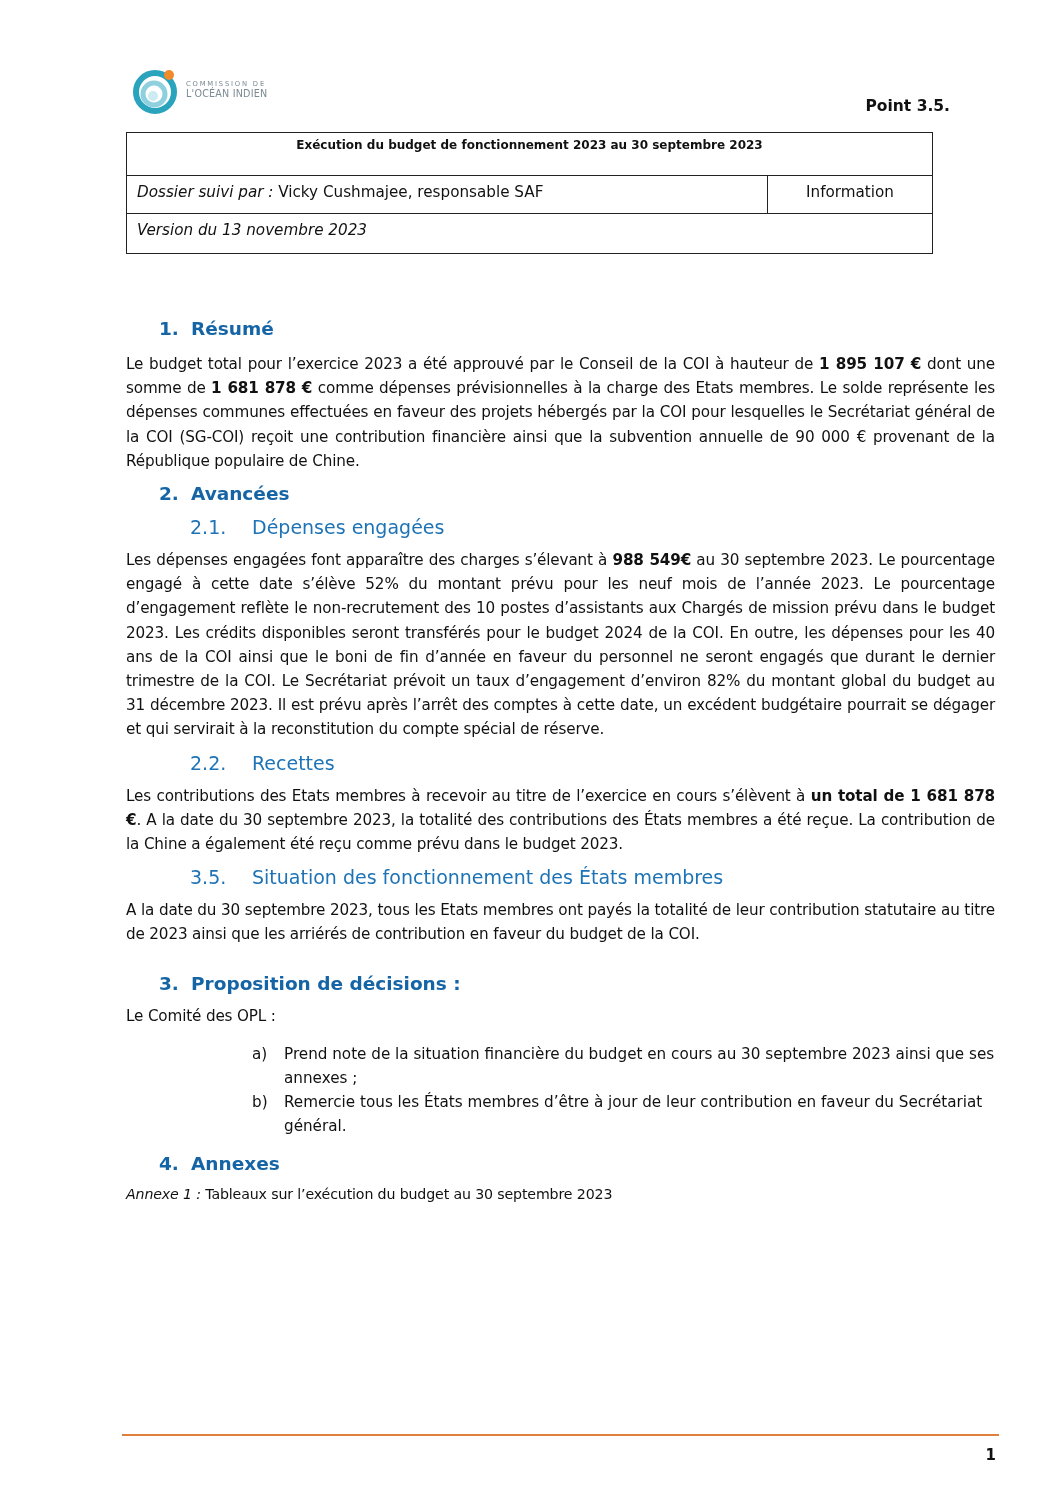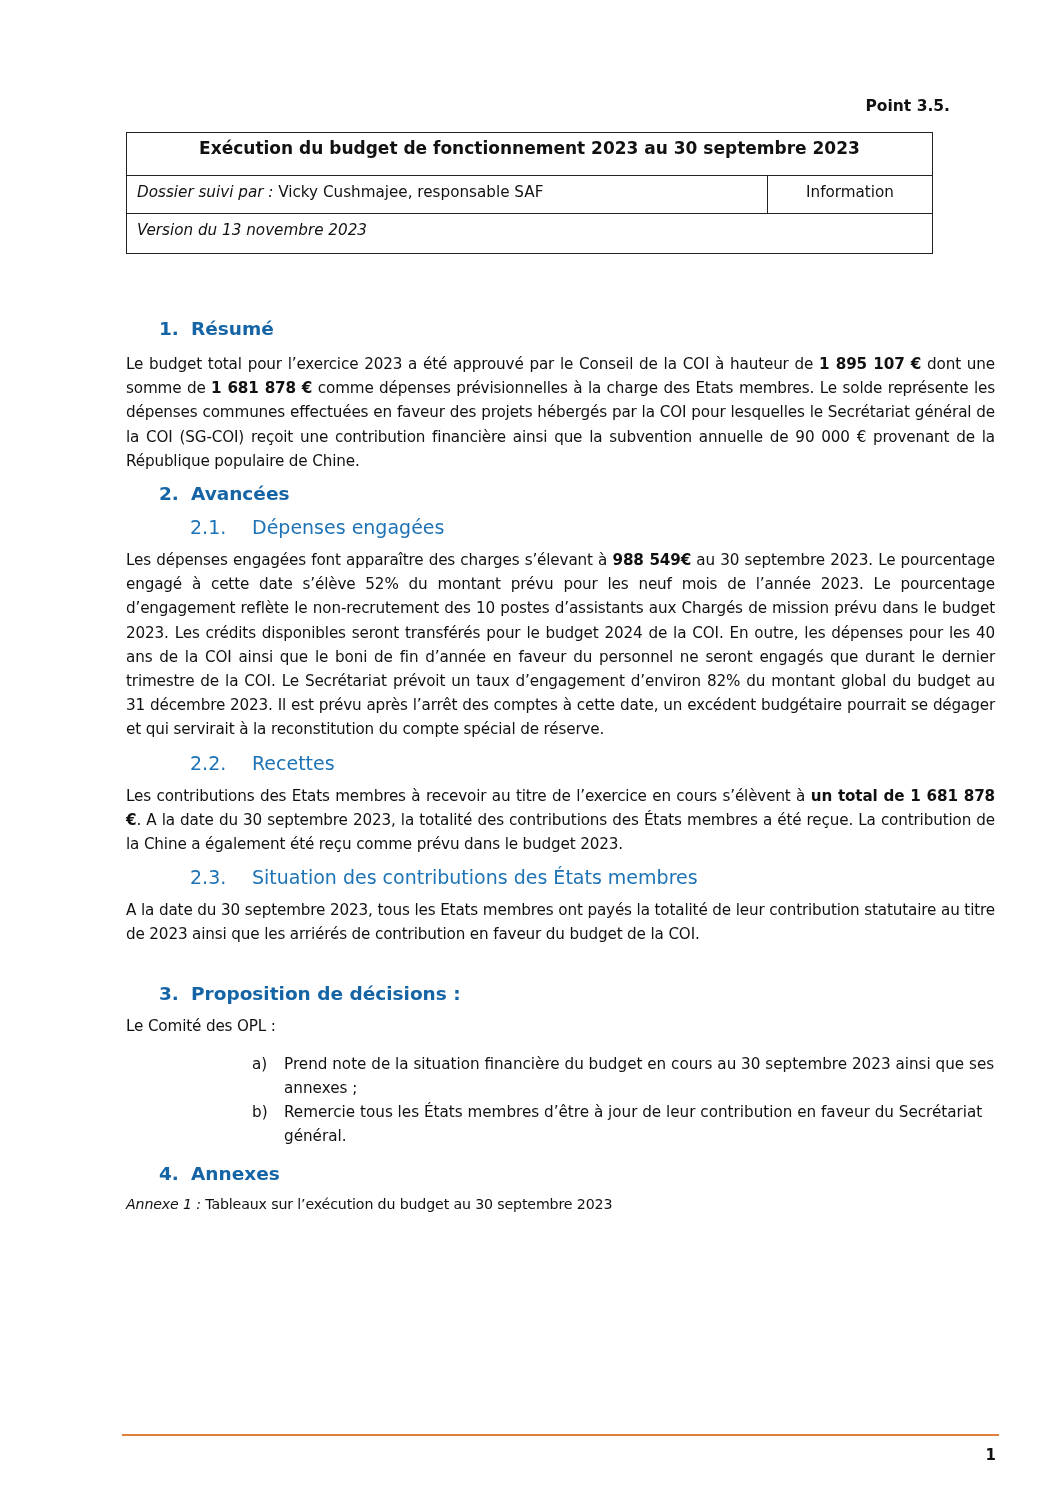--- a/index.html
+++ b/index.html
@@ -31,21 +31,21 @@
     border-collapse: collapse;
     font-size: 15.2px;
   }
   table.header-table td {
     border: 1px solid #222;
     padding: 7px 10px 10px 10px;
     vertical-align: top;
   }
   table.header-table td.title {
     border-width: 1.5px;
-    font-weight: bold; font-size: 17px; text-align: center;
+    font-weight: bold; font-size: 12px; text-align: center;
     height: 43px; padding-top: 5px;
   }
   table.header-table td.right { text-align: center; width: 165px; }
   table.header-table .row { height: 38px; }
   table.header-table .row-version td { height: 40px; }
   .it { font-style: italic; }
 
   
   .content { position: absolute; left: 126px; top: 318px; width: 869px; }
   h1.sec {
@@ -84,20 +84,33 @@
   }
   .page-num {
     position: absolute; right: 62px; top: 1446px; font-size: 15px; font-weight: bold;
   }
 </style>
 </head>
 <body>
 
 <div class="page">
 
+  <div class="logo">
+    <svg viewBox="0 0 48 48">
+      <circle cx="23" cy="26" r="19" fill="none" stroke="#2aa3bd" stroke-width="6"></circle>
+      <circle cx="22" cy="28" r="11" fill="none" stroke="#8fd0de" stroke-width="5"></circle>
+      <circle cx="21" cy="30" r="5" fill="#cdebf2"></circle>
+      <circle cx="37" cy="9" r="5" fill="#f08a2a"></circle>
+      <rect x="30" y="2" width="14" height="10" fill="#ffffff" opacity="0"></rect>
+    </svg>
+    <div class="logo-text">
+      <div class="l1">COMMISSION DE</div>
+      <div class="l2">L'OCÉAN INDIEN</div>
+    </div>
+  </div>
 
   <div class="point-ref">Point 3.5.</div>
 
   <table class="header-table">
     <tbody>
         <tr>
       <td class="title" colspan="2">Exécution du budget de fonctionnement 2023 au 30 septembre 2023</td>
     </tr>
     <tr class="row">
       <td><span class="it">Dossier suivi par :</span><span> Vicky Cushmajee, responsable SAF</span></td>
@@ -128,24 +141,24 @@
     </h2>
     <p class="body"><span>Les dépenses engagées font apparaître des charges s’élevant à </span><b>988 549€</b><span> au 30 septembre 2023. Le pourcentage engagé à cette date s’élève 52% du montant prévu pour les neuf mois de l’année 2023. Le pourcentage d’engagement reflète le non-recrutement des 10 postes d’assistants aux Chargés de mission prévu dans le budget 2023. Les crédits disponibles seront transférés pour le budget 2024 de la COI. En outre, les dépenses pour les 40 ans de la COI ainsi que le boni de fin d’année en faveur du personnel ne seront engagés que durant le dernier trimestre de la COI. Le Secrétariat prévoit un taux d’engagement d’environ 82% du montant global du budget au 31 décembre 2023. Il est prévu après l’arrêt des comptes à cette date, un excédent budgétaire pourrait se dégager et qui servirait à la reconstitution du compte spécial de réserve.</span></p>
 
     <h2 class="sub">
       <span class="num">2.2.</span>
       <span>Recettes</span>
     </h2>
     <p class="body"><span>Les contributions des Etats membres à recevoir au titre de l’exercice en cours s’élèvent à </span><b>un total de 1 681 878 €</b><span>. A la date du 30 septembre 2023, la totalité des contributions des États membres a été reçue. La contribution de la Chine a également été reçu comme prévu dans le budget 2023.</span></p>
 
     <h2 class="sub">
-      <span class="num">2.3.</span>
-      <span>Situation des contributions des États membres</span>
+      <span class="num">3.5.</span>
+      <span>Situation des fonctionnement des États membres</span>
     </h2>
-    <p class="body" style="margin-bottom:36px;">A la date du 30 septembre 2023, tous les Etats membres ont payés la totalité de leur contribution statutaire au titre de 2023 ainsi que les arriérés de contribution en faveur du budget de la COI.</p>
+    <p class="body" style="margin-bottom:26px;">A la date du 30 septembre 2023, tous les Etats membres ont payés la totalité de leur contribution statutaire au titre de 2023 ainsi que les arriérés de contribution en faveur du budget de la COI.</p>
 
     <h1 class="sec" style="margin-bottom:10px;">
       <span class="num">3.</span>
       <span>Proposition de décisions :</span>
     </h1>
     <p class="body" style="margin-bottom:14px;">Le Comité des OPL :</p>
     <div class="list">
       <div class="list-item">
         <span class="mark">a)</span>
         <span>Prend note de la situation financière du budget en cours au 30 septembre 2023 ainsi que ses annexes ;</span>

